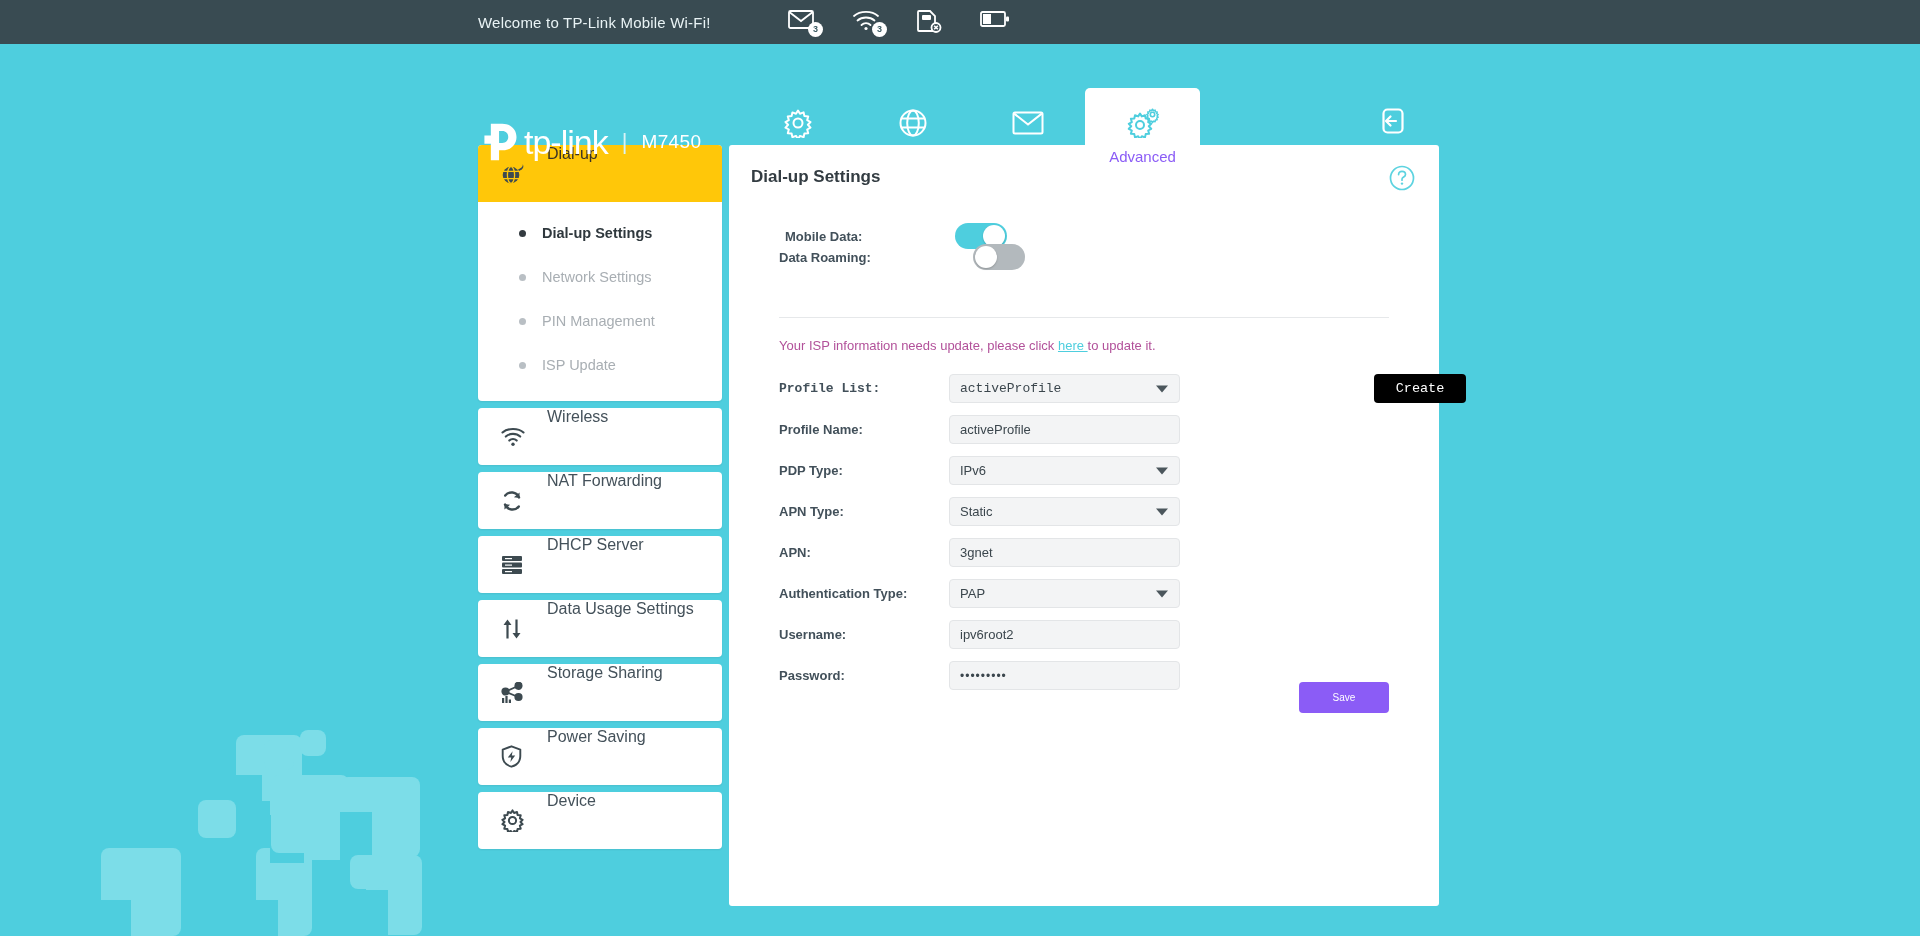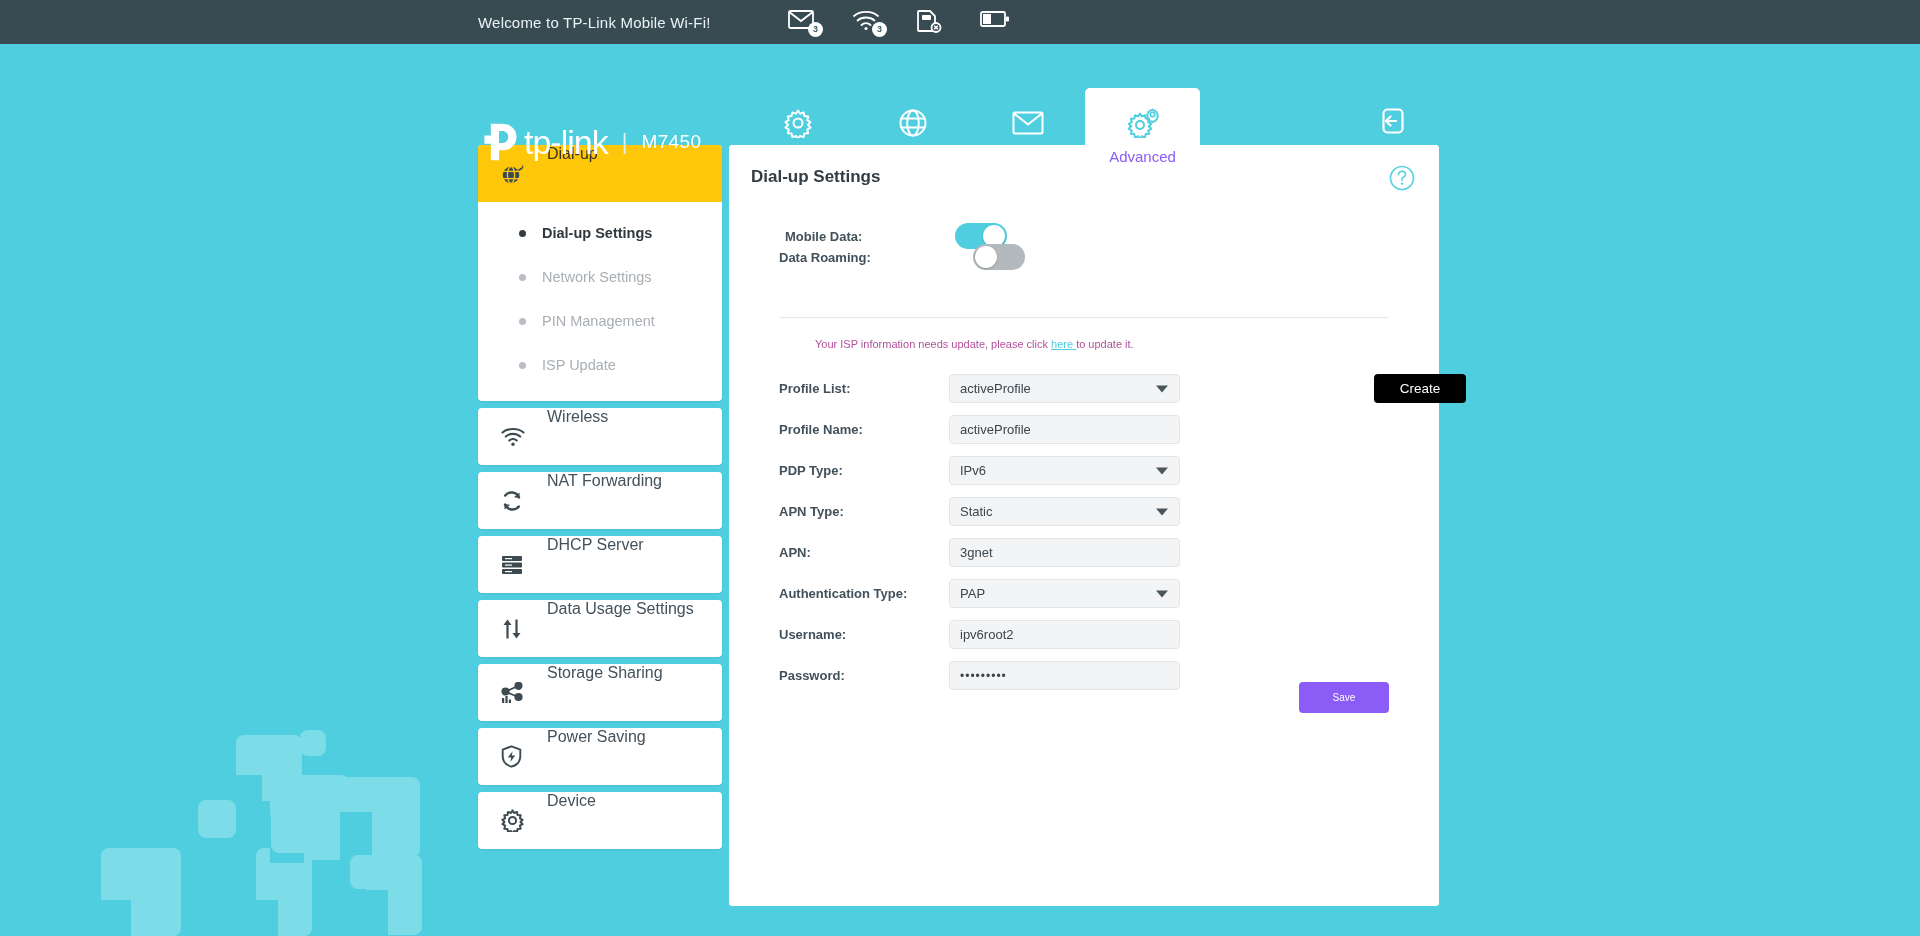--- a/index.html
+++ b/index.html
@@ -120,21 +120,21 @@
     position: absolute; top: 2px; width: 22px; height: 22px; border-radius: 50%;
     background: #fff; box-shadow: 0 1px 2px rgba(0,0,0,.2);
   }
   .toggle.on .knob { right: 2px; }
   .toggle.off .knob { left: 2px; }
 
   #divider {
     position: absolute; left: 50px; top: 172px; width: 610px; height: 1px; background: #e6e8ea;
   }
   #isp-msg {
-    position: absolute; left: 50px; top: 193px; font-size: 11px; color: #b2519a; margin-left: 36px;
+    position: absolute; left: 50px; top: 193px; font-size: 13px; color: #b2519a;
   }
   #isp-msg a { color: #4ecede; text-decoration: underline; }
 
   .ctrl { width: 231px; height: 29px; background: #f3f4f5; border: 1px solid #e3e5e7;
           border-radius: 4px; display: flex; align-items: center; padding: 0 10px;
           font-size: 13px; color: #3b464d; position: relative; }
   .ctrl.select { cursor: pointer; }
   .ctrl .caret {
     position: absolute; right: 11px; top: 50%; transform: translateY(-50%);
     width: 0; height: 0; border-left: 6px solid transparent; border-right: 6px solid transparent;
@@ -445,21 +445,21 @@
       <span class="knob"></span>
     </span>
   </div>
 
   <div id="divider"></div>
 
   <div id="isp-msg">
     <span>Your ISP information needs update, please click </span><a href="#">here </a><span>to update it.</span>
   </div>
 
-  <div class="form-row" style="left:50px; top:229px;">
+  <div class="form-row" style="left:50px; top:229px;font-family:Liberation Mono, monospace;">
     <span class="f-label">Profile List:</span>
     <span class="ctrl select">
       <span>activeProfile</span>
       <span class="caret"></span>
     </span>
     <span id="create-btn">Create</span>
   </div>
 
   <div class="form-row" style="left:50px; top:270px;">
     <span class="f-label">Profile Name:</span>

